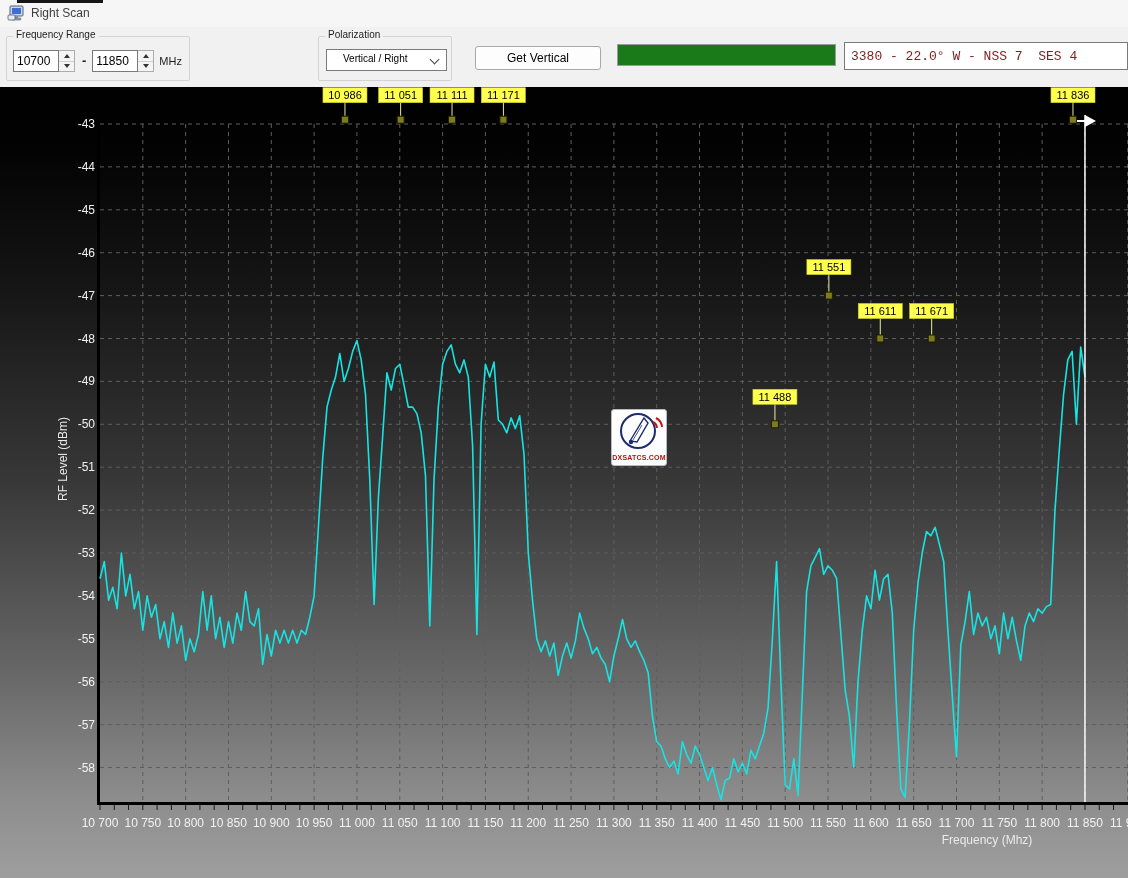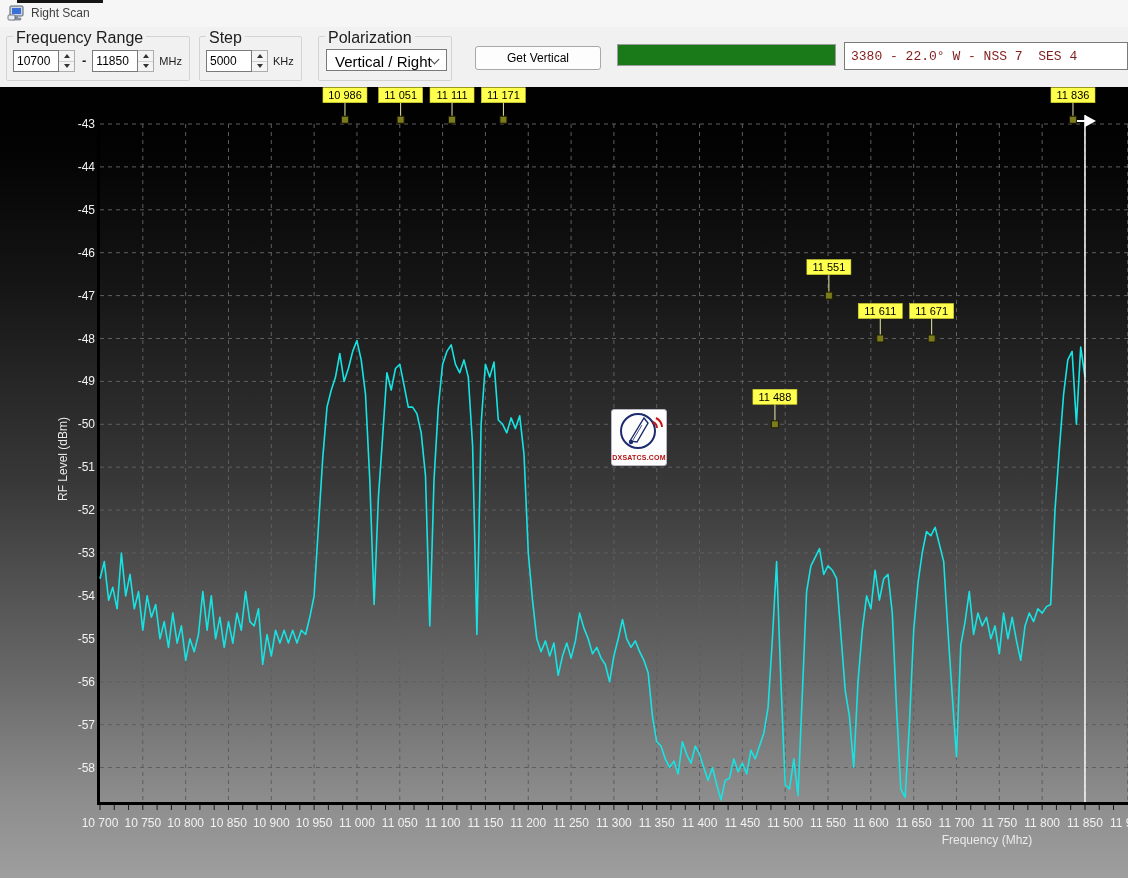--- a/index.html
+++ b/index.html
@@ -6,31 +6,31 @@
   *{box-sizing:border-box;font-family:"Liberation Sans",sans-serif;}
   #window{position:relative;width:1128px;height:878px;background:#f1f1f1;overflow:hidden;}
   
   #titlebar{position:absolute;left:0;top:0;width:1128px;height:27px;background:#f6f6f6;}
   #titlebar .edge{position:absolute;left:17px;top:0;width:86px;height:3px;background:#161616;}
   #titlebar .ticon{position:absolute;left:7px;top:4px;}
   #titlebar .ttext{position:absolute;left:31px;top:6px;font-size:12px;color:#3f3f3f;}
   
   #toolbar{position:absolute;left:0;top:27px;width:1128px;height:60px;background:#f1f1f1;}
   .groupbox{position:absolute;border:1px solid #d3d3d3;border-radius:2px;height:45px;top:9px;}
-  .gb-label{position:absolute;top:-8px;left:6px;background:#f1f1f1;padding:0 3px;font-size:16px;color:#1d1d1d;white-space:nowrap;}
+  .gb-label{position:absolute;top:-8px;left:6px;background:#f1f1f1;padding:0 3px;font-size:10px;color:#1d1d1d;white-space:nowrap;}
   .numwrap{position:absolute;top:13px;display:flex;}
   .num{width:46px;height:22px;border:1px solid #7a7a7a;background:#fff;font-size:12px;padding:0 3px;color:#000;}
   .spin{width:16px;height:22px;display:flex;flex-direction:column;border:1px solid #adadad;border-left:none;background:#f4f4f4;}
   .spin div{flex:1;display:flex;align-items:center;justify-content:center;border-bottom:1px solid #d0d0d0;cursor:default;}
   .spin div:last-child{border-bottom:none;}
   .tri-up{width:0;height:0;border-left:3.5px solid transparent;border-right:3.5px solid transparent;border-bottom:4px solid #333;}
   .tri-dn{width:0;height:0;border-left:3.5px solid transparent;border-right:3.5px solid transparent;border-top:4px solid #333;}
   .unit{font-size:11px;color:#1d1d1d;line-height:22px;margin-left:5px;}
   .dash{font-size:13px;color:#1d1d1d;line-height:22px;margin:0 6px 0 7px;font-weight:bold;}
-  .combo{position:absolute;left:7px;top:12px;width:121px;height:22px;border:1px solid #7a7a7a;background:#fff;font-size:15px;color:#000;padding:3px 8px;}
+  .combo{position:absolute;left:7px;top:12px;width:121px;height:22px;border:1px solid #7a7a7a;background:#fff;font-size:10px;color:#000;padding:3px 16px;}
   .combo .chev{position:absolute;right:8px;top:6px;width:7px;height:7px;border-right:1.6px solid #444;border-bottom:1.6px solid #444;transform:rotate(45deg);}
   #getspec{position:absolute;left:475px;top:19px;width:126px;height:24px;background:#fdfdfd;border:1px solid #a8a8a8;border-radius:3px;font-size:12px;color:#000;text-align:center;line-height:22px;cursor:default;}
   #progress{position:absolute;left:617px;top:17px;width:219px;height:22px;border:1px solid #9c9c9c;background:#e6e6e6;}
   #progress .fill{height:100%;background:#1a7a1a;}
   #satinfo{position:absolute;left:844px;top:15px;width:284px;height:28px;border:1px solid #7a7a7a;background:#fff;font-family:"Liberation Mono",monospace;font-size:13px;color:#7f1d1d;padding:0 0 0 6px;}
   
   #chart{position:absolute;left:0;top:87px;width:1128px;height:791px;
     background:linear-gradient(180deg,#000 0%,#030303 8%,#151515 25%,#383838 50%,#696969 75%,#8d8d8d 90%,#9e9e9e 100%);}
   #chartsvg{position:absolute;left:0;top:0;}
   #logo{position:absolute;left:611px;top:322px;width:56px;height:57px;background:#fdfdfd;border:1px solid #b9b9c6;border-radius:3px;text-align:center;overflow:hidden;}
@@ -76,35 +76,20 @@
               <span class="tri-up"></span>
             </div>
             <div>
               <span class="tri-dn"></span>
             </div>
           </div>
         <span class="unit">MHz</span>
       </div>
     </div>
 
-    <div class="groupbox" style="left:199px;width:103px;">
-      <span class="gb-label">Step</span>
-      <div class="numwrap" style="left:6px;">
-        <input class="num" value="5000" style="">
-        <div class="spin">
-            <div>
-              <span class="tri-up"></span>
-            </div>
-            <div>
-              <span class="tri-dn"></span>
-            </div>
-          </div>
-        <span class="unit">KHz</span>
-      </div>
-    </div>
 
     <div class="groupbox" style="left:318px;width:134px;">
       <span class="gb-label">Polarization</span>
       <div class="combo">
         <span>Vertical / Right</span>
         <span class="chev"></span>
       </div>
     </div>
 
     <div id="getspec">Get Vertical</div>

